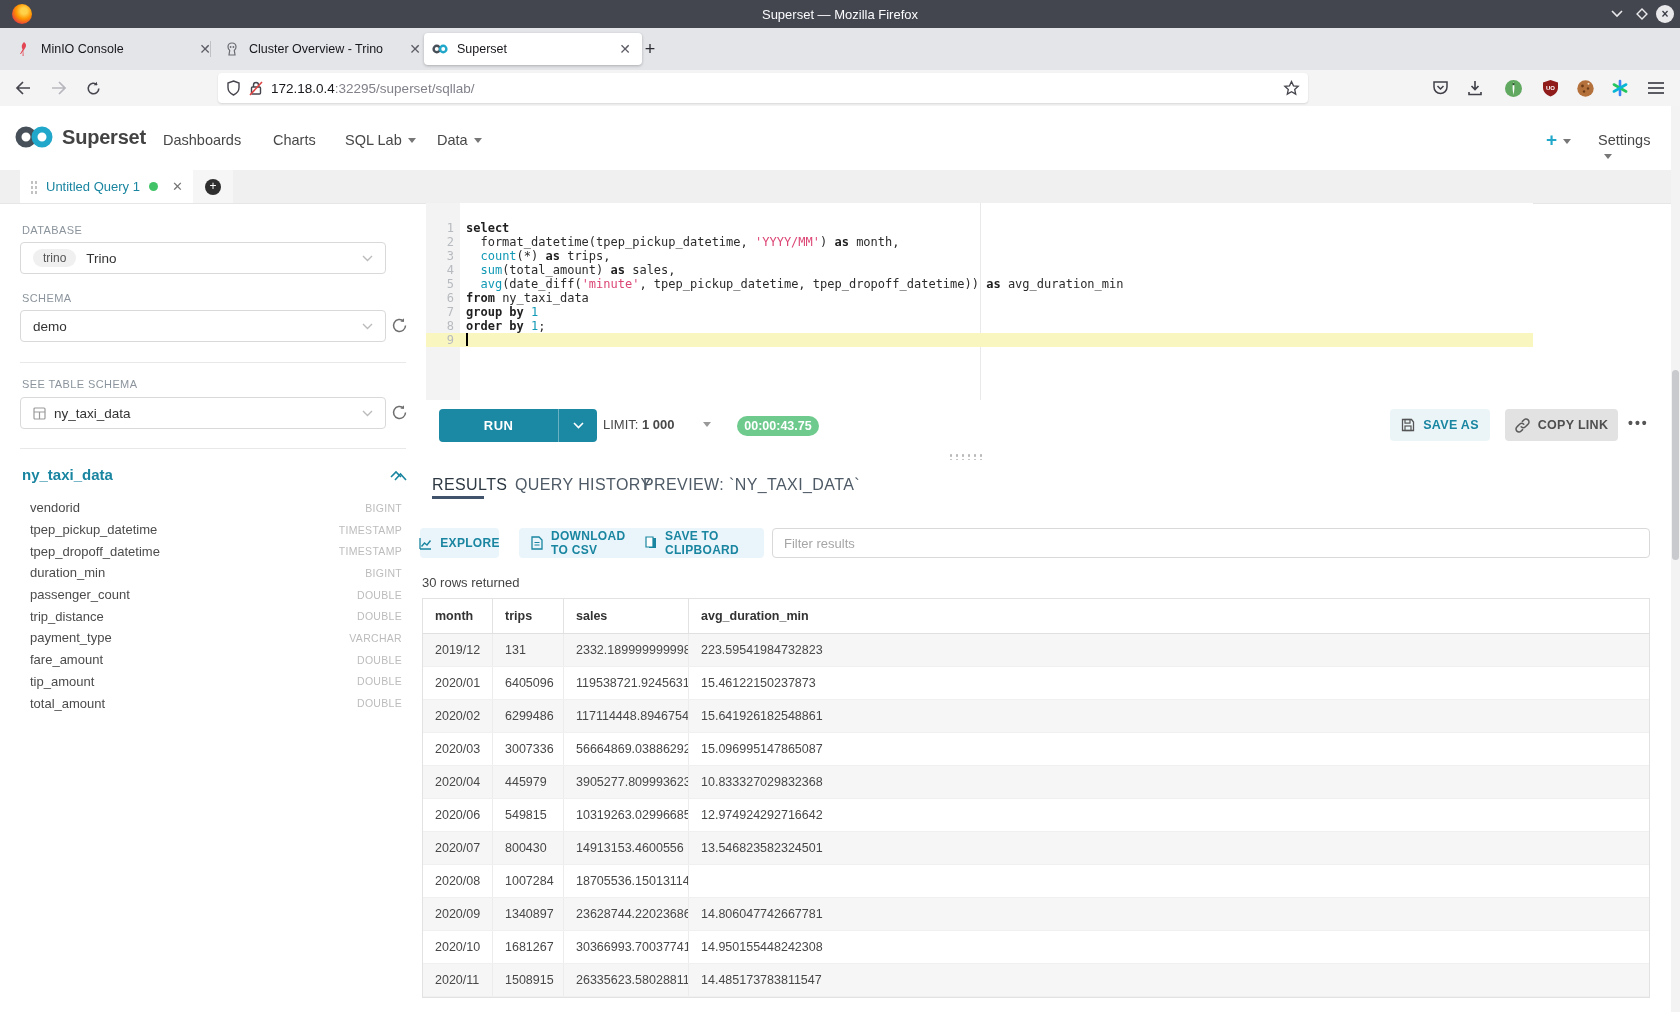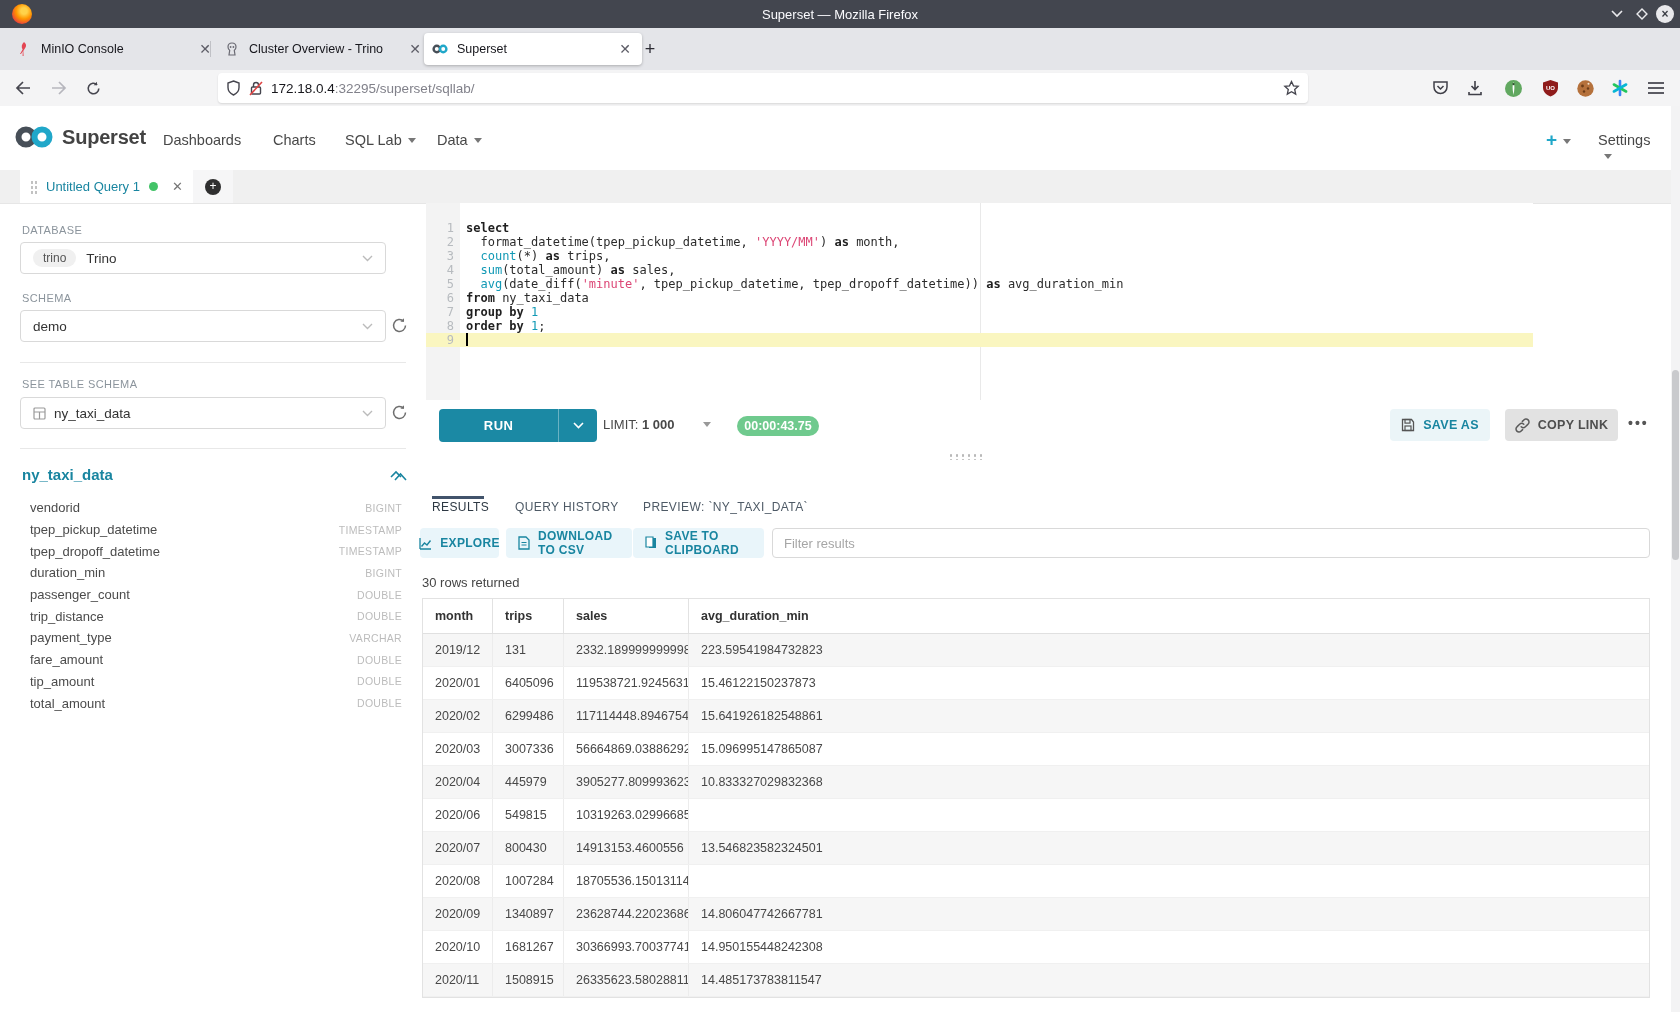--- a/index.html
+++ b/index.html
@@ -96,21 +96,21 @@
   .saveas{position:absolute;left:1390px;top:409px;width:100px;height:32px;background:#ebf5f8;border-radius:4px;display:flex;align-items:center;justify-content:center;color:#1985a0;font-size:12.5px;font-weight:bold;letter-spacing:.3px;}
   .copylink{position:absolute;left:1505px;top:409px;width:113px;height:32px;background:#e2e2e2;border-radius:4px;display:flex;align-items:center;justify-content:center;color:#4f4f4f;font-size:12.5px;font-weight:bold;letter-spacing:.3px;}
   .moredots{position:absolute;left:1628px;top:415px;color:#555;font-size:14px;letter-spacing:2px;font-weight:bold;}
   .btn-ic{margin-right:8px;display:flex;}
 
   .drag-handle{position:absolute;left:948px;top:453px;width:34px;height:7px;
     background-image:radial-gradient(circle,#b9b9b9 1.1px,transparent 1.2px);background-size:6px 5px;}
 
   
   .collapse-caret{position:absolute;left:394px;top:472px;color:#1985a0;}
-  .stab{position:absolute;top:500px;font-size:12px;font-weight:500;color:#4e5a66;letter-spacing:.4px;}
+  .stab{position:absolute;top:476px;font-size:16px;font-weight:500;color:#4e5a66;letter-spacing:.4px;}
   .stab.active{color:#2d3843;}
   .stab-underline{position:absolute;left:432px;top:496px;width:52px;height:3px;background:#41536b;}
   .act-btn{position:absolute;top:528px;height:30px;background:#e9f5fa;border-radius:4px;display:flex;align-items:center;justify-content:center;color:#1985a0;font-size:12px;font-weight:bold;letter-spacing:.3px;padding:0 12px;box-sizing:border-box;}
   .filter-input{position:absolute;left:772px;top:528px;width:878px;height:30px;border:1px solid #d9d9d9;border-radius:4px;box-sizing:border-box;font-size:13px;color:#7f1d1d;padding:14px 11px;font-family:"Liberation Sans",sans-serif;outline:none;background:#fff;}
   .filter-input::placeholder{color:#a6a6a6;}
   .rowcount{position:absolute;left:422px;top:575px;font-size:13px;color:#454545;}
 
   
   .rtable{position:absolute;left:422px;top:598px;width:1228px;border:1px solid #e2e2e2;box-sizing:border-box;}
   .rrow{display:flex;}
@@ -441,21 +441,21 @@
 
   <div class="act-btn" style="left:420px;width:79px;">
     <span class="btn-ic">
         <svg width="13" height="13" viewBox="0 0 13 13">
           <path d="M1 12h11M1 12V1" stroke="#1985a0" stroke-width="1.3" fill="none"></path>
           <path d="M2.5 9.5l3-3.5 2.5 2 3.5-4.5" fill="none" stroke="#1985a0" stroke-width="1.4"></path>
         </svg>
       </span>
     <span>EXPLORE</span>
   </div>
-  <div class="act-btn" style="left:506px;width:126px;">
+  <div class="act-btn" style="left:519px;width:126px;">
     <span class="btn-ic">
         <svg width="12" height="14" viewBox="0 0 12 14">
           <path d="M1 1h7l3 3v9H1z" fill="none" stroke="#1985a0" stroke-width="1.3"></path>
           <path d="M3.5 6.5h5M3.5 9h5" stroke="#1985a0" stroke-width="1.1"></path>
         </svg>
       </span>
     <span>DOWNLOAD TO CSV</span>
   </div>
   <div class="act-btn" style="left:633px;width:131px;">
     <span class="btn-ic">
@@ -505,20 +505,21 @@
         <div class="rrow body">
           <div class="rcell c0">2020/04</div>
           <div class="rcell c1">445979</div>
           <div class="rcell c2">3905277.8099936238</div>
           <div class="rcell c3">10.833327029832368</div>
         </div>
         <div class="rrow body">
           <div class="rcell c0">2020/06</div>
           <div class="rcell c1">549815</div>
           <div class="rcell c2">10319263.029966857</div>
+          <div class="rcell c3">12.974924292716642</div>
         </div>
         <div class="rrow body">
           <div class="rcell c0">2020/07</div>
           <div class="rcell c1">800430</div>
           <div class="rcell c2">14913153.4600556</div>
           <div class="rcell c3">13.546823582324501</div>
         </div>
         <div class="rrow body">
           <div class="rcell c0">2020/08</div>
           <div class="rcell c1">1007284</div>

